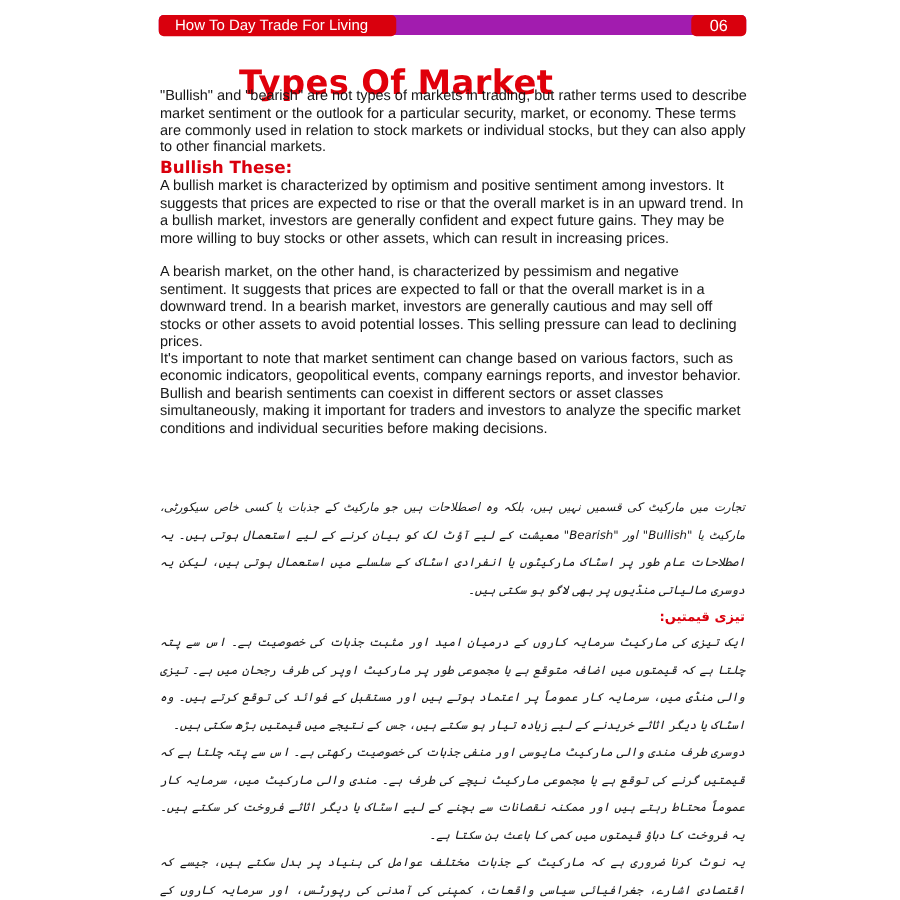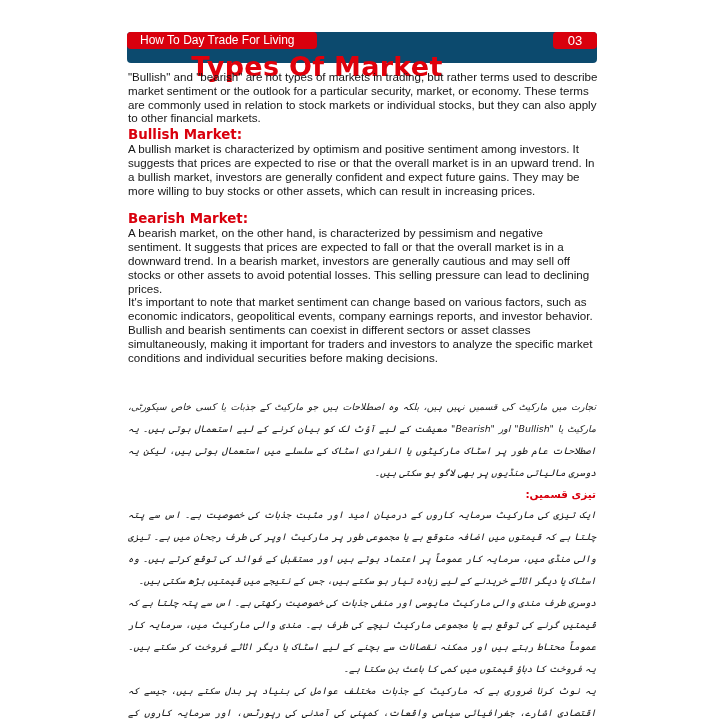--- a/index.html
+++ b/index.html
@@ -1,49 +1,48 @@
 <!DOCTYPE html>
 <html><head>
 <meta charset="utf-8">
 <style>
   html, body { margin: 0; padding: 0; background: #ffffff; }
   body { width: 720px; height: 720px; position: relative; overflow: hidden; font-family: "DejaVu Sans", sans-serif; color: #1a1a1a; }
-  .header-bar { position: absolute; left: 127px; top: 12px; width: 470px; height: 31px; background: #0c4a6e; border-radius: 4px; margin-top: 20px; }
+  .header-bar { position: absolute; left: 127px; top: 12px; width: 470px; height: 16px; background: #a21caf; border-radius: 4px; }
   .header-pill { position: absolute; left: 0; top: 0; height: 17px; width: 190px; background: #d9000d; border-radius: 4px; color: #fff; font-family: "Liberation Sans", sans-serif; font-size: 12px; line-height: 17px; padding-left: 13px; box-sizing: border-box; white-space: nowrap; }
   .page-badge { position: absolute; right: 0; top: 0; height: 17px; width: 44px; background: #d9000d; border-radius: 4px; color: #fff; font-family: "Liberation Sans", sans-serif; font-size: 13px; line-height: 17px; text-align: center; }
   .page-title { position: absolute; left: 0; width: 634px; top: 32px; text-align: center; color: #e0000b; font-family: "DejaVu Sans", sans-serif; font-weight: bold; font-size: 27px; line-height: 34px; letter-spacing: 0.3px; }
   .content { position: absolute; left: 128px; top: 70px; width: 470px; }
   .para { font-family: "Liberation Sans", sans-serif; font-size: 11.6px; line-height: 13.8px; margin: 0; color: #161616; }
   .section-heading { font-family: "DejaVu Sans", sans-serif; font-weight: bold; font-size: 13.4px; line-height: 15px; color: #d9000d; margin: 0; }
   .gap-small { height: 2px; }
   .gap-large { height: 14px; }
   .urdu { position: absolute; left: 128px; width: 468px; direction: rtl; text-align: justify; font-family: "DejaVu Sans", sans-serif; color: #1a1a1a; }
   .urdu-p { font-size: 9.4px; line-height: 22px; margin: 0; text-align-last: right; font-style: italic; }
   .urdu-heading { font-size: 10.5px; line-height: 20px; color: #d9000d; margin: 0; text-align: right; }
 </style>
 </head>
 <body>
 
 <div class="header-bar">
   <div class="header-pill">How To Day Trade For Living</div>
-  <div class="page-badge">03</div>
+  <div class="page-badge">06</div>
 </div>
 
 <h1 class="page-title">Types Of Market</h1>
 
 <div class="content">
   <p class="para">"Bullish" and "bearish" are not types of markets in trading, but rather terms used to describe market sentiment or the outlook for a particular security, market, or economy. These terms are commonly used in relation to stock markets or individual stocks, but they can also apply to other financial markets.</p>
   <div class="gap-small"></div>
-  <h2 class="section-heading">Bullish Market:</h2>
+  <h2 class="section-heading">Bullish These:</h2>
   <p class="para"> A bullish market is characterized by optimism and positive sentiment among investors. It suggests that prices are expected to rise or that the overall market is in an upward trend. In a bullish market, investors are generally confident and expect future gains. They may be more willing to buy stocks or other assets, which can result in increasing prices.</p>
   <div class="gap-large"></div>
-  <h2 class="section-heading">Bearish Market:</h2>
   <p class="para">A bearish market, on the other hand, is characterized by pessimism and negative sentiment. It suggests that prices are expected to fall or that the overall market is in a downward trend. In a bearish market, investors are generally cautious and may sell off stocks or other assets to avoid potential losses. This selling pressure can lead to declining prices.</p>
   <p class="para">It's important to note that market sentiment can change based on various factors, such as economic indicators, geopolitical events, company earnings reports, and investor behavior. Bullish and bearish sentiments can coexist in different sectors or asset classes simultaneously, making it important for traders and investors to analyze the specific market conditions and individual securities before making decisions.</p>
 </div>
 
 <div class="urdu" style="top:396px;">
   <p class="urdu-p">تجارت میں مارکیٹ کی قسمیں نہیں ہیں، بلکہ وہ اصطلاحات ہیں جو مارکیٹ کے جذبات یا کسی خاص سیکورٹی، مارکیٹ یا "Bullish" اور "Bearish" معیشت کے لیے آؤٹ لک کو بیان کرنے کے لیے استعمال ہوتی ہیں۔ یہ اصطلاحات عام طور پر اسٹاک مارکیٹوں یا انفرادی اسٹاک کے سلسلے میں استعمال ہوتی ہیں، لیکن یہ دوسری مالیاتی منڈیوں پر بھی لاگو ہو سکتی ہیں۔</p>
-  <h2 class="urdu-heading">تیزی قسمیں:</h2>
+  <h2 class="urdu-heading">تیزی قیمتیں:</h2>
   <p class="urdu-p">ایک تیزی کی مارکیٹ سرمایہ کاروں کے درمیان امید اور مثبت جذبات کی خصوصیت ہے۔ اس سے پتہ چلتا ہے کہ قیمتوں میں اضافہ متوقع ہے یا مجموعی طور پر مارکیٹ اوپر کی طرف رجحان میں ہے۔ تیزی والی منڈی میں، سرمایہ کار عموماً پر اعتماد ہوتے ہیں اور مستقبل کے فوائد کی توقع کرتے ہیں۔ وہ اسٹاک یا دیگر اثاثے خریدنے کے لیے زیادہ تیار ہو سکتے ہیں، جس کے نتیجے میں قیمتیں بڑھ سکتی ہیں۔</p>
   <p class="urdu-p">دوسری طرف مندی والی مارکیٹ مایوسی اور منفی جذبات کی خصوصیت رکھتی ہے۔ اس سے پتہ چلتا ہے کہ قیمتیں گرنے کی توقع ہے یا مجموعی مارکیٹ نیچے کی طرف ہے۔ مندی والی مارکیٹ میں، سرمایہ کار عموماً محتاط رہتے ہیں اور ممکنہ نقصانات سے بچنے کے لیے اسٹاک یا دیگر اثاثے فروخت کر سکتے ہیں۔ یہ فروخت کا دباؤ قیمتوں میں کمی کا باعث بن سکتا ہے۔</p>
   <p class="urdu-p">یہ نوٹ کرنا ضروری ہے کہ مارکیٹ کے جذبات مختلف عوامل کی بنیاد پر بدل سکتے ہیں، جیسے کہ اقتصادی اشارے، جغرافیائی سیاسی واقعات، کمپنی کی آمدنی کی رپورٹس، اور سرمایہ کاروں کے رویے۔ تیزی اور مندی کے جذبات ایک ساتھ مختلف شعبوں یا اثاثہ جات کی کلاسوں میں ایک ساتھ رہ سکتے ہیں، جس سے تاجروں اور سرمایہ کاروں کے لیے فیصلے کرنے سے پہلے مارکیٹ کے مخصوص حالات اور انفرادی سیکورٹیز کا تجزیہ کرنا ضروری ہو جاتا ہے۔</p>
 </div>
 
 </body></html>

